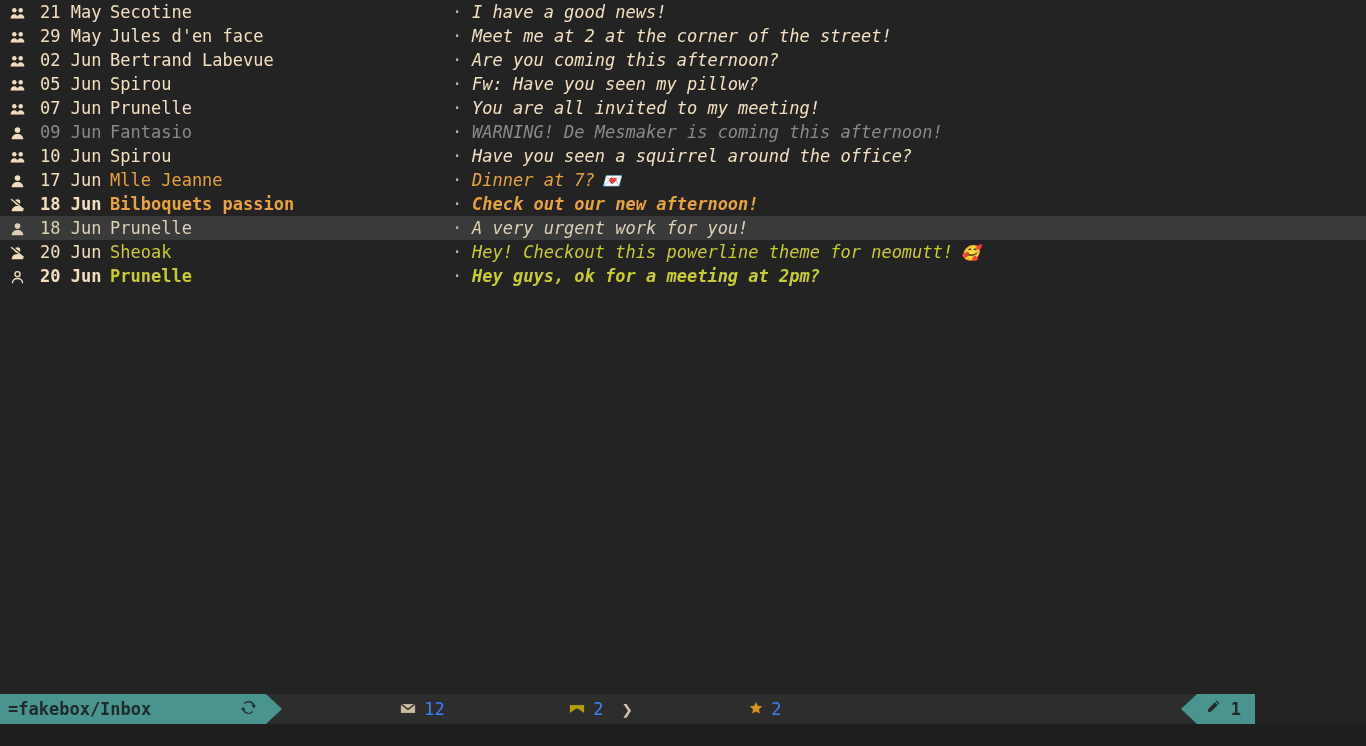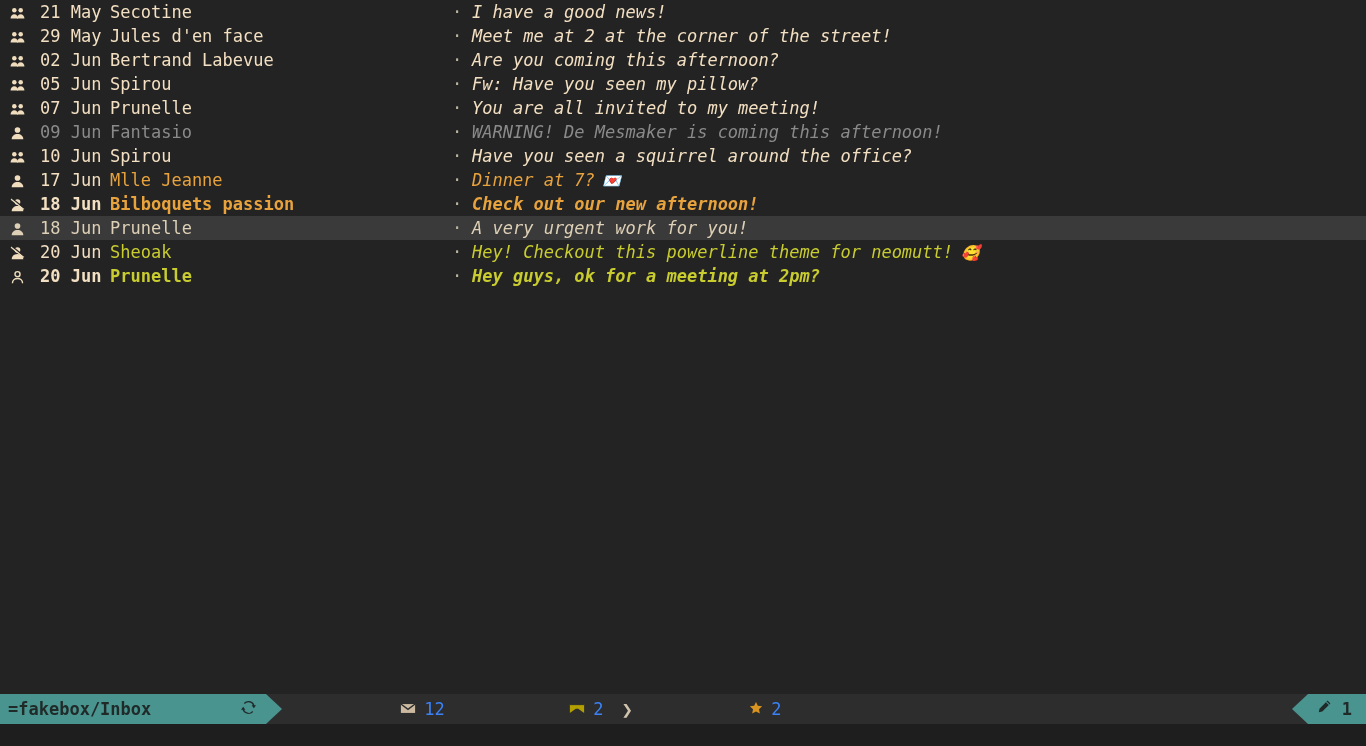--- a/index.html
+++ b/index.html
@@ -76,23 +76,24 @@
   }
 
   
   .flagicon { display: inline-block; vertical-align: -3px; }
 
   
   #statusbar {
     position: absolute;
     left: 0;
     top: 694px;
-    width: 1366px;
+    width: 1239px;
     height: 30px;
     background: #2d2d2d;
+    padding-left: 16px;
   }
 
   .pl-seg {
     position: absolute;
     top: 0;
     height: 30px;
     line-height: 30px;
     display: flex;
     align-items: center;
     white-space: pre;

